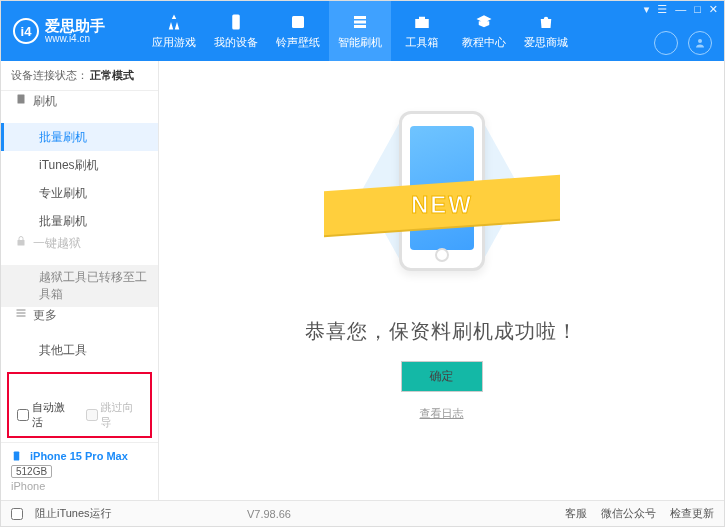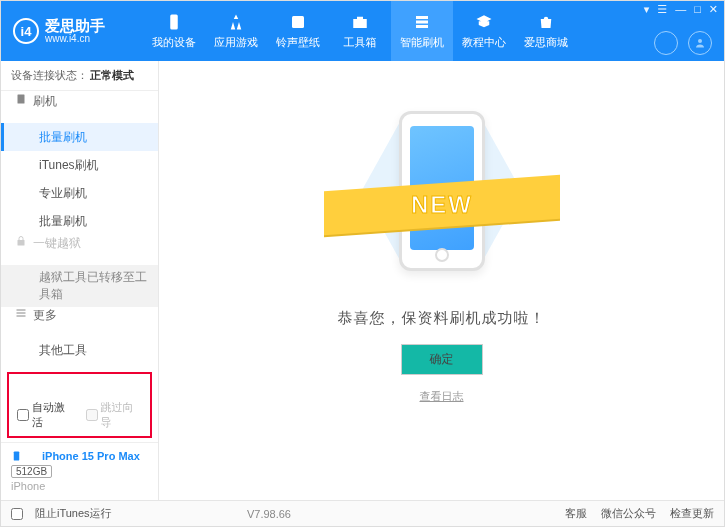--- a/index.html
+++ b/index.html
@@ -31,33 +31,33 @@
 .sb-list { flex:1; overflow:auto; padding-top:2px; }
 .sb-group { display:flex; height:30px; padding-left:14px; color:#666; font-size:12px; gap:6px; }
 .sb-group.locked { color:#bbb; }
 .sb-item { height:28px; display:flex; align-items:center; padding-left:38px; font-size:12px; color:#555; cursor:pointer; }
 .sb-item.active { background:#e9f3ff; color:#1b8bf9; border-left:3px solid #1b8bf9; padding-left:35px; }
 .sb-item.moved { background:#f2f2f2; color:#888; padding:4px 10px 4px 38px; height:auto; line-height:1.4; }
 .sb-chk-row { border:2px solid #e03; padding:6px 8px; margin:4px 6px; display:flex; gap:12px; font-size:11px; }
 .sb-chk-row label { display:flex; align-items:center; gap:3px; color:#444;margin-top:20px; }
 .sb-chk-row label.dis { color:#bbb; }
 .device-box { padding:6px 10px 8px; border-top:1px solid #eee; font-size:11px; }
-.device-name { color:#1b8bf9; font-weight:bold; display:flex; align-items:center; gap:20px; }
+.device-name { color:#1b8bf9; font-weight:bold; display:flex; align-items:center; gap:8px; }
 .storage { display:inline-block; border:1px solid #aaa; border-radius:2px; padding:0 4px; font-size:10px; color:#555; margin-top:2px; }
 .device-type { color:#aaa; margin-top:2px; }
 
 .main { flex:1; display:flex; flex-direction:column; align-items:center; justify-content:flex-start; padding-top:30px; position:relative; }
 .phone-wrap { position:relative; width:180px; height:200px; display:flex; align-items:center; justify-content:center; }
 .hex { position:absolute; width:160px; height:160px; background:#e6f3fd; clip-path:polygon(25% 5%,75% 5%,100% 50%,75% 95%,25% 95%,0 50%); }
 .phone { position:relative; width:86px; height:160px; background:#fff; border:3px solid #e0e0e0; border-radius:12px; box-shadow:0 4px 10px rgba(0,0,0,.08); }
 .phone:before { content:""; position:absolute; top:12px; left:8px; right:8px; bottom:18px; background:linear-gradient(160deg,#6fc4ff,#3fa1ff); border-radius:4px; }
 .phone:after { content:""; position:absolute; bottom:6px; left:50%; width:10px; height:10px; border:2px solid #ddd; border-radius:50%; transform:translateX(-50%); }
 .ribbon { position:absolute; left:-28px; right:-28px; top:92px; height:44px; background:#ffcf3d; transform:skewY(-4deg); display:flex; align-items:center; justify-content:center; box-shadow:0 2px 0 #e6b728; }
 .ribbon span { transform:skewY(4deg); color:#fff; font-size:24px; font-weight:900; letter-spacing:2px; -webkit-text-stroke:1px #f0b400; }
-.success-text { margin-top:18px; font-size:15px; color:#555; letter-spacing:1px; }
+.success-text { margin-top:27px; font-size:20px; color:#555; letter-spacing:1px; }
 .ok-btn { margin-top:16px; padding:6px 28px; border:1px solid #ccc; background:#14b8a6; font-size:12px; color:#444; cursor:pointer; }
 .log-link { margin-top:14px; font-size:11px; color:#999; text-decoration:underline; cursor:pointer; }
 
 .footer { height:26px; border-top:1px solid #e5e5e5; display:flex; align-items:center; padding:0 10px; font-size:11px; color:#555; background:#fafafa; }
 .footer label { display:flex; align-items:center; gap:12px; }
 .footer .spacer { flex:1; }
 .footer .ver { color:#888; margin-right:260px; }
 .footer .flink { margin-left:14px; cursor:pointer; }
 input[type=checkbox]{ width:12px; height:12px; }
 </style>
@@ -73,56 +73,56 @@
         </div>
       <div>
         <div class="logo-text">爱思助手</div>
         <div class="logo-sub">www.i4.cn</div>
       </div>
     </div>
     <div class="top-tabs">
       <div class="top-tab">
         <span class="ic">
             <svg width="18" height="18" viewBox="0 0 24 24">
+              <path d="M12 2l3 6h-6z M5 22l3-10 3 10z M13 22l3-10 3 10z"></path>
+            </svg>
+          </span>
+        <span>应用游戏</span>
+      </div>
+      <div class="top-tab">
+        <span class="ic">
+            <svg width="18" height="18" viewBox="0 0 24 24">
               <rect x="7" y="2" width="10" height="20" rx="2"></rect>
             </svg>
           </span>
         <span>我的设备</span>
       </div>
       <div class="top-tab">
         <span class="ic">
             <svg width="18" height="18" viewBox="0 0 24 24">
-              <path d="M12 2l3 6h-6z M5 22l3-10 3 10z M13 22l3-10 3 10z"></path>
-            </svg>
-          </span>
-        <span>应用游戏</span>
-      </div>
-      <div class="top-tab">
-        <span class="ic">
-            <svg width="18" height="18" viewBox="0 0 24 24">
               <rect x="4" y="4" width="16" height="16" rx="2"></rect>
             </svg>
           </span>
         <span>铃声壁纸</span>
       </div>
+      <div class="top-tab active">
+        <span class="ic">
+            <svg width="18" height="18" viewBox="0 0 24 24">
+              <path d="M4 4h16v4H4z M4 10h16v4H4z M4 16h16v4H4z"></path>
+            </svg>
+          </span>
+        <span>智能刷机</span>
+      </div>
       <div class="top-tab">
         <span class="ic">
             <svg width="18" height="18" viewBox="0 0 24 24">
               <path d="M3 8h18v12H3z M8 8V5h8v3"></path>
             </svg>
           </span>
         <span>工具箱</span>
-      </div>
-      <div class="top-tab active">
-        <span class="ic">
-            <svg width="18" height="18" viewBox="0 0 24 24">
-              <path d="M4 4h16v4H4z M4 10h16v4H4z M4 16h16v4H4z"></path>
-            </svg>
-          </span>
-        <span>智能刷机</span>
       </div>
       <div class="top-tab">
         <span class="ic">
             <svg width="18" height="18" viewBox="0 0 24 24">
               <path d="M12 3L2 8l10 5 10-5z M5 11v5l7 3 7-3v-5"></path>
             </svg>
           </span>
         <span>教程中心</span>
       </div>
       <div class="top-tab">

